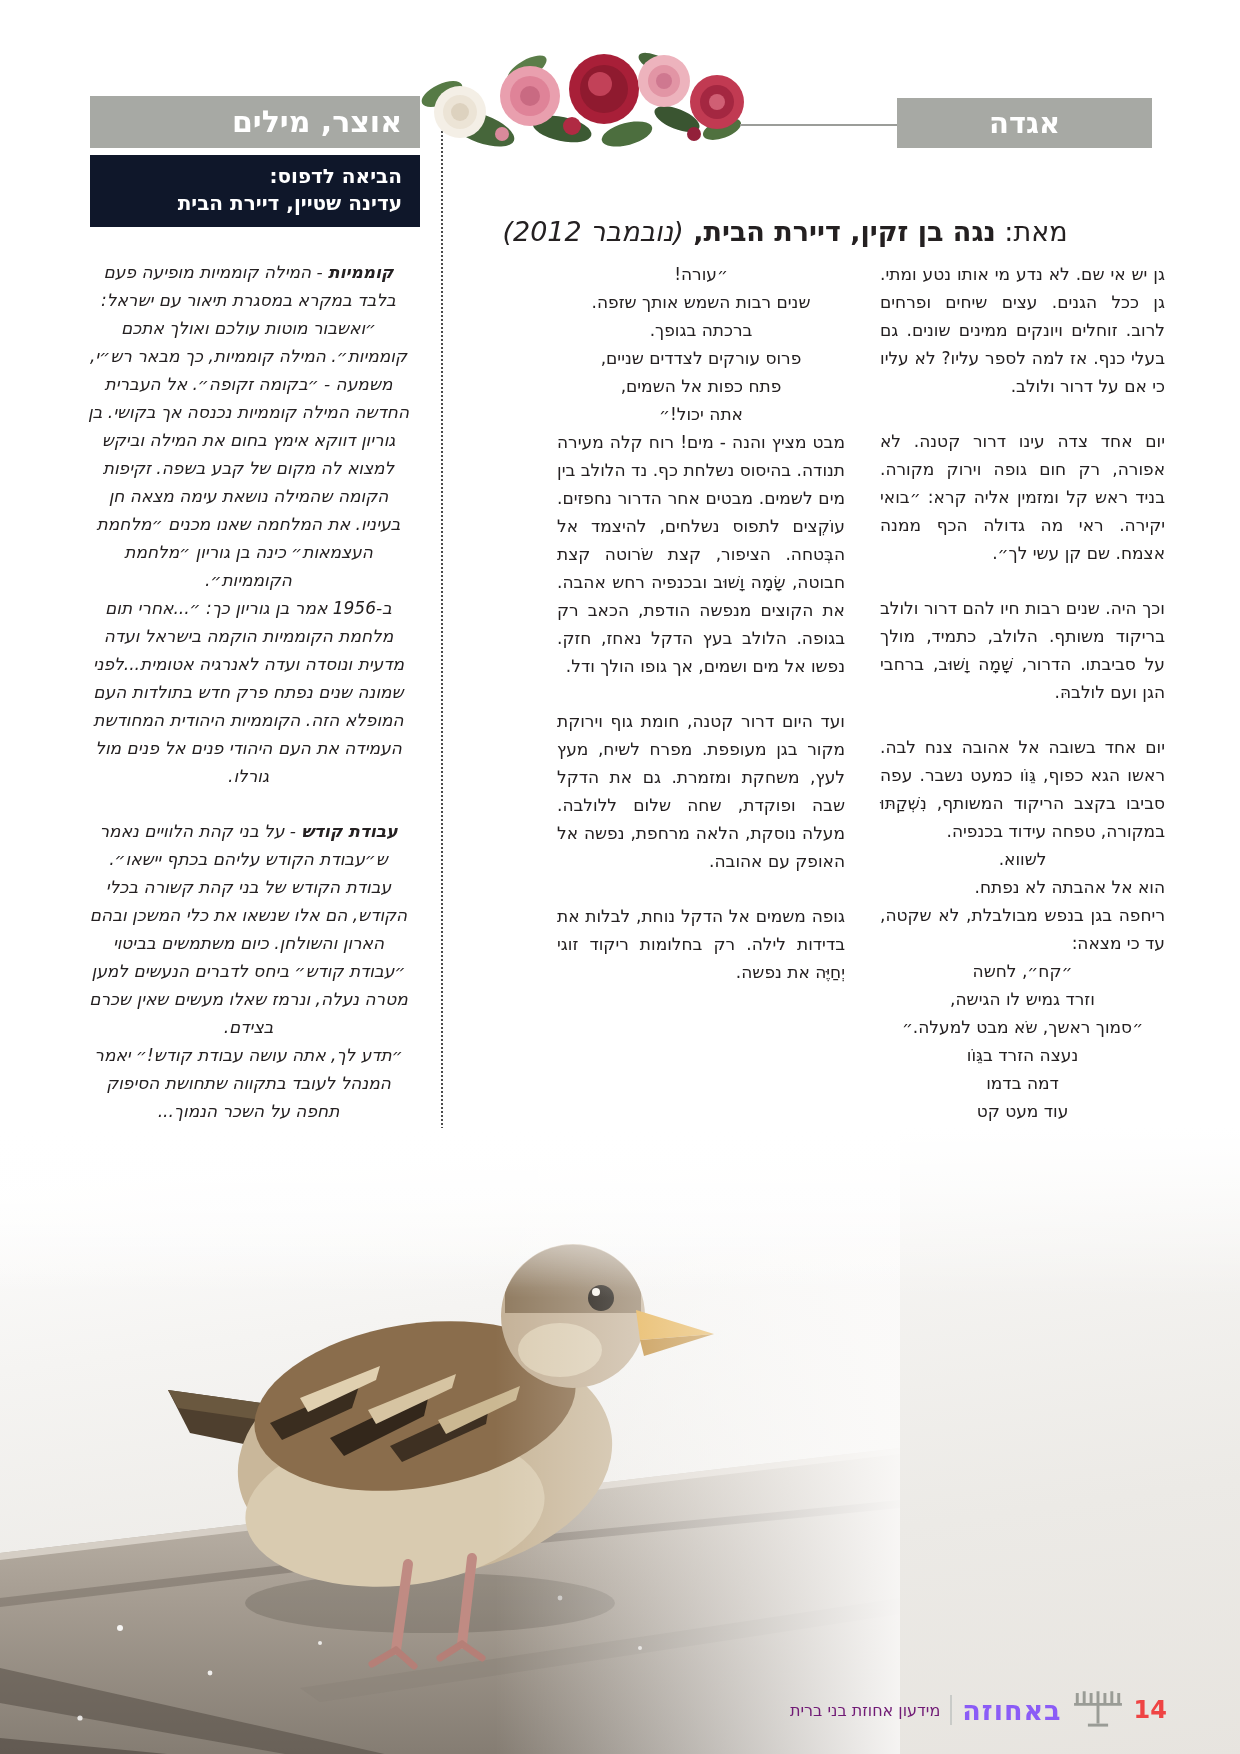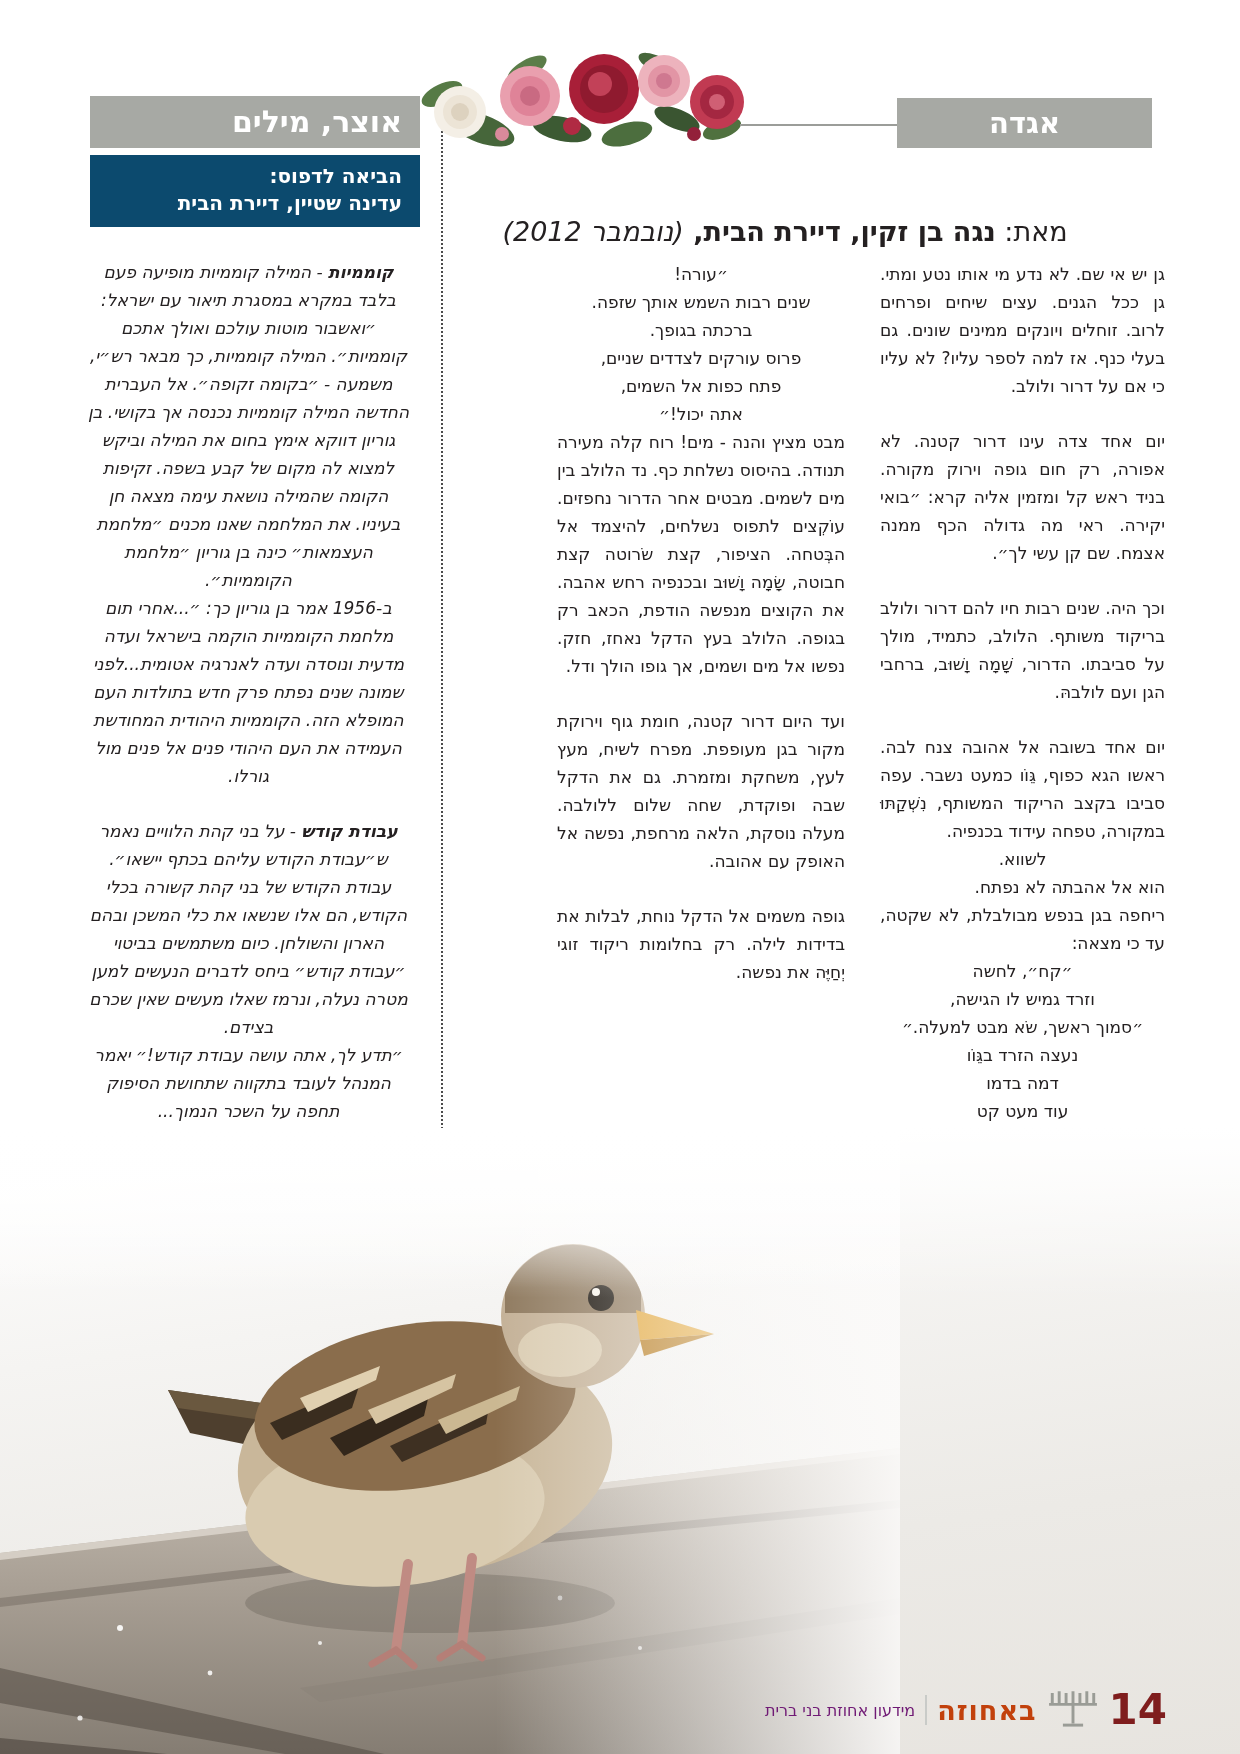--- a/index.html
+++ b/index.html
@@ -5,21 +5,21 @@
   html,body{margin:0;padding:0;background:#fff;}
   #page{
     position:relative;width:1240px;height:1754px;margin:8px auto;
     background:#ffffff;overflow:hidden;direction:rtl;
     font-family:"DejaVu Sans","Liberation Sans",sans-serif;color:#242021;
   }
   
   .tagbox{position:absolute;color:#fff;font-weight:bold;}
   #tag-left{left:90px;top:88px;width:330px;height:52px;background:#a7a9a4;
     font-size:30px;line-height:52px;text-align:right;padding-right:18px;box-sizing:border-box;}
-  #credit-box{position:absolute;left:90px;top:147px;width:330px;background:#0c4a6e;color:#fff;
+  #credit-box{position:absolute;left:90px;top:147px;width:330px;background:#0f172a;color:#fff;
     font-weight:bold;font-size:20px;line-height:27px;text-align:right;padding:8px 18px 10px 10px;box-sizing:border-box;}
   #tag-right{left:897px;top:90px;width:255px;height:50px;background:#a7a9a4;
     font-size:29px;line-height:50px;text-align:center;}
   #tag-line{position:absolute;left:740px;top:116px;width:160px;height:2px;background:#9b9d99;}
   
   #dotted-sep{position:absolute;left:441px;top:88px;height:1060px;width:0;border-left:2px dotted #4b4b4b;}
   
   #title{position:absolute;left:520px;top:136px;width:540px;text-align:center;
     color:#bd1a46;font-size:52px;font-weight:bold;letter-spacing:-1px;}
   #byline{position:absolute;left:500px;top:208px;width:570px;text-align:center;font-size:27px;color:#242021;}
@@ -39,23 +39,23 @@
   .blk b{font-weight:bold;}
   
   #photo{position:absolute;left:0;top:1120px;width:1240px;height:634px;
     background:linear-gradient(172deg,#ffffff 0%,#f5f4f2 30%,#eceae6 65%,#e7e4df 100%);}
   #photo svg{position:absolute;left:0;top:0;}
   #photo-fade-top{position:absolute;left:0;top:0;width:1240px;height:170px;
     background:linear-gradient(to bottom,#ffffff 0%,rgba(255,255,255,0) 100%);}
   
   #footer{position:absolute;left:700px;top:1680px;width:467px;height:44px;
     display:flex;flex-direction:row;align-items:center;justify-content:flex-start;gap:10px;}
-  #page-number{font-size:42px;font-weight:bold;color:#7f1d1d;line-height:44px;}
+  #page-number{font-size:24px;font-weight:bold;color:#ef4444;line-height:44px;}
   #logo-menorah{width:52px;height:38px;}
-  #logo-text{font-size:27px;font-weight:bold;color:#c2410c;letter-spacing:1px;}
+  #logo-text{font-size:27px;font-weight:bold;color:#8b5cf6;letter-spacing:1px;}
   #footer-divider{width:2px;height:30px;background:#c9cbc8;}
   #footer-tagline{font-size:16px;color:#701a75;}
 </style>
 </head>
 <body>
 
 <div id="page">
 
   <div id="tag-left" class="tagbox">
     <span>אוצר, מילים</span>

